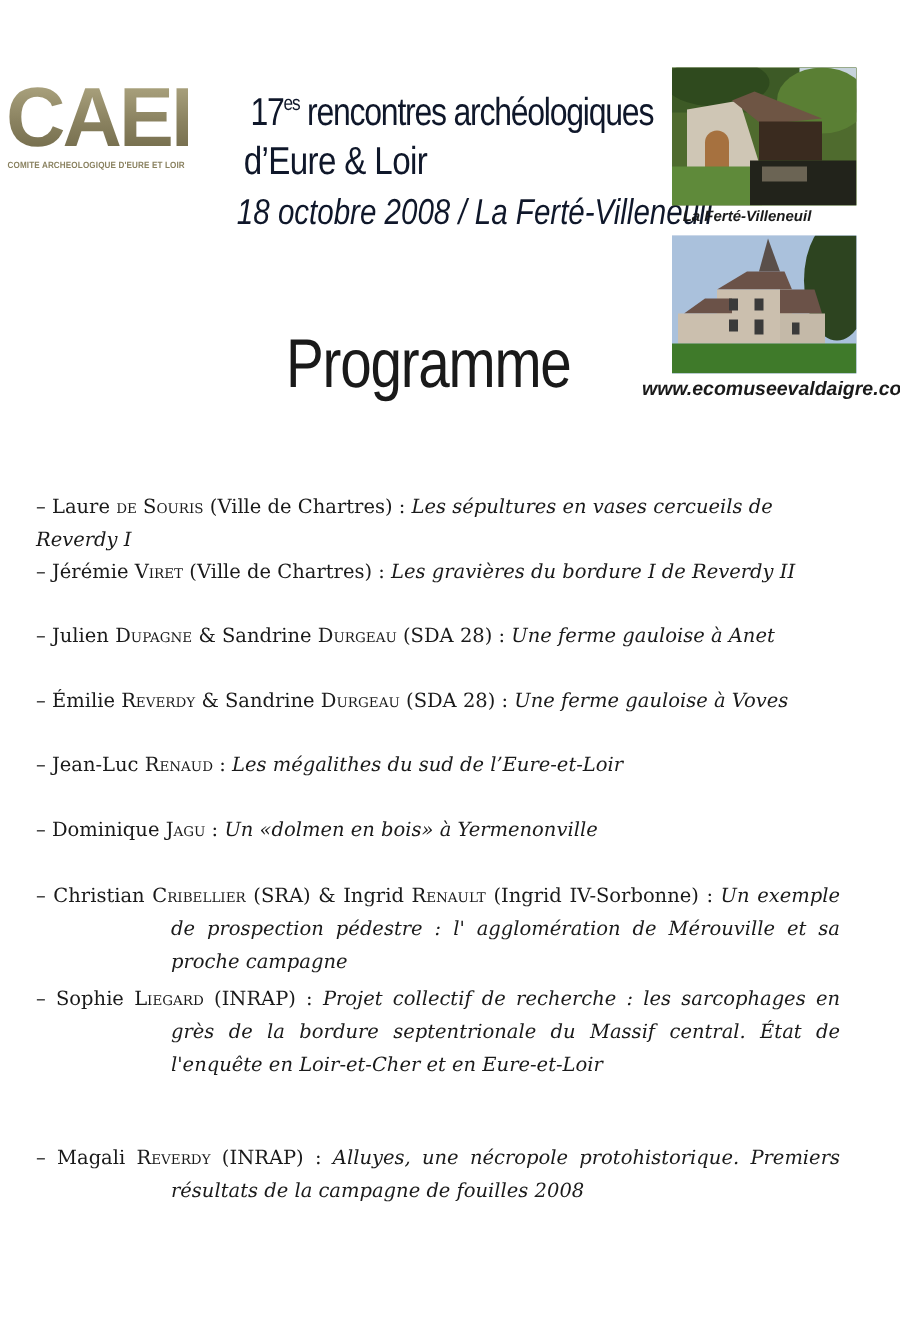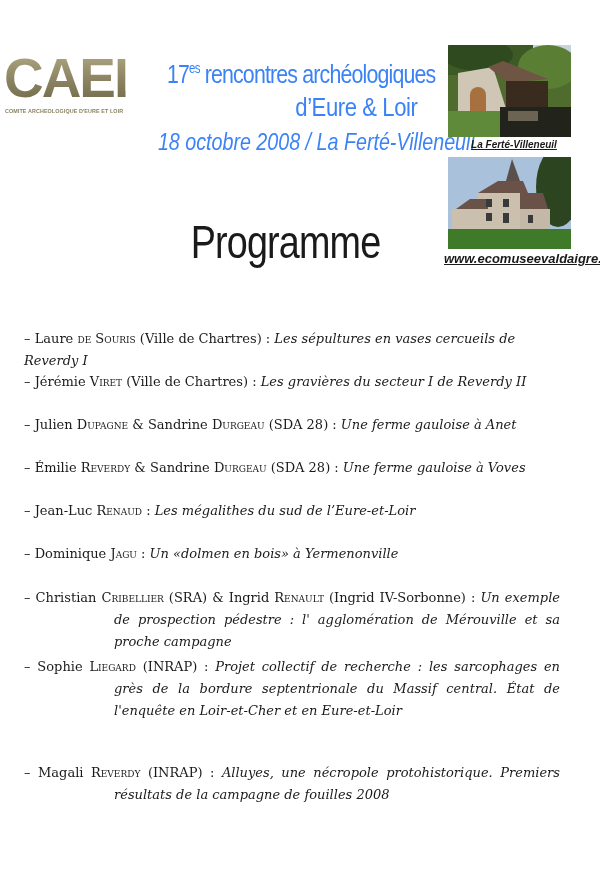--- a/index.html
+++ b/index.html
@@ -15,36 +15,36 @@
       -webkit-background-clip: text; background-clip: text; -webkit-text-fill-color: transparent;
       transform: scaleX(0.98); transform-origin: left top;
     }
     .logo-sub {
       position: absolute; left: 1px; top: 58px; width: 130px;
       font-family: "Liberation Sans", sans-serif; font-weight: bold;
       font-size: 6px; letter-spacing: 0.1px; color: #8a8260; white-space: nowrap;
       transform: scaleX(0.9); transform-origin: left top;
     }
 
-    .title-block { position: absolute; left: 140px; top: 52px; width: 300px; text-align: right;
-      font-family: "Liberation Sans", sans-serif; color: #3b82f6; }
+    .title-block { position: absolute; left: 140px; top: 52px; width: 300px; text-align: left;
+      font-family: "Liberation Sans", sans-serif; color: #0f172a; }
     .title-line1 { font-size: 26px; line-height: 32px; letter-spacing: -1px; transform: scaleX(0.82); white-space: nowrap; }
     .title-line1 sup { font-size: 14px; vertical-align: 10px; }
     .title-line2 { font-size: 26px; line-height: 34px; letter-spacing: -0.5px; transform: scaleX(0.85); white-space: nowrap; }
     .title-line3 { font-size: 24px; line-height: 36px; font-style: italic; transform: scaleX(0.82); white-space: nowrap; margin-left: -10px; }
 
     .programme { position: absolute; left: 170px; top: 212px; width: 230px; text-align: center;
       font-family: "Liberation Sans", sans-serif; font-size: 46px; line-height: 60px; color: #1a1a1a;
       transform: scaleX(0.82); letter-spacing: -1px; }
 
     .photo { position: absolute; left: 448px; width: 123px; height: 92px; overflow: hidden; }
     .photo1 { top: 45px; background: #5d7a3a; }
     .photo2 { top: 157px; background: #9fb8d6; }
-    .caption { position: absolute; left: 444px; width: 140px; text-align: center;
-      font-family: "Liberation Sans", sans-serif; font-style: italic; color: #1a1a1a; white-space: nowrap; text-decoration: underline; }
+    .caption { position: absolute; left: 428px; width: 140px; text-align: center;
+      font-family: "Liberation Sans", sans-serif; font-style: italic; color: #1a1a1a; white-space: nowrap; }
     .caption1 { top: 139px; font-size: 10px; font-weight: bold; }
     .caption2 { top: 251px; font-size: 13px; font-weight: bold; }
 
     .program-list { position: absolute; left: 24px; top: 328px; width: 536px;
       font-family: "DejaVu Serif", serif; font-size: 13px; color: #1a1a1a; }
     .entry { position: absolute; left: 0; width: 536px; line-height: 22px; }
     .entry .sc { font-variant: small-caps; text-align: right; }
     .entry .title { font-style: italic; }
     .entry.multi { text-align: justify; padding-left: 90px; text-indent: -90px; box-sizing: border-box; }
   </style>
@@ -101,21 +101,21 @@
     <rect x="0" y="72" width="123" height="20" fill="#3f7a2a"></rect>
   </svg>
 </div>
 <div class="caption caption2">www.ecomuseevaldaigre.com</div>
 
 <div class="program-list">
   <div class="entry" style="top:0px">
     <span>– </span><span>Laure </span><span class="sc">de Souris</span><span> (Ville de Chartres) : </span><span class="title">Les sépultures en vases cercueils de Reverdy I</span>
   </div>
   <div class="entry" style="top:43px">
-    <span>– </span><span>Jérémie </span><span class="sc">Viret</span><span> (Ville de Chartres) : </span><span class="title">Les gravières du secteur I de Reverdy II</span>
+    <span>– </span><span>Jérémie </span><span class="sc">Viret</span><span> (Ville de Chartres) : </span><span class="title">Les gravières du bordure I de Reverdy II</span>
   </div>
   <div class="entry" style="top:86px">
     <span>– </span><span>Julien </span><span class="sc">Dupagne</span><span> &amp; Sandrine </span><span class="sc">Durgeau</span><span> (SDA 28) : </span><span class="title">Une ferme gauloise à  Anet</span>
   </div>
   <div class="entry" style="top:129px">
     <span>– </span><span>Émilie </span><span class="sc">Reverdy</span><span> &amp; Sandrine </span><span class="sc">Durgeau</span><span> (SDA 28) : </span><span class="title">Une ferme gauloise à Voves</span>
   </div>
   <div class="entry" style="top:172px">
     <span>– </span><span>Jean-Luc </span><span class="sc">Renaud</span><span> : </span><span class="title">Les mégalithes du sud de l’Eure-et-Loir</span>
   </div>

